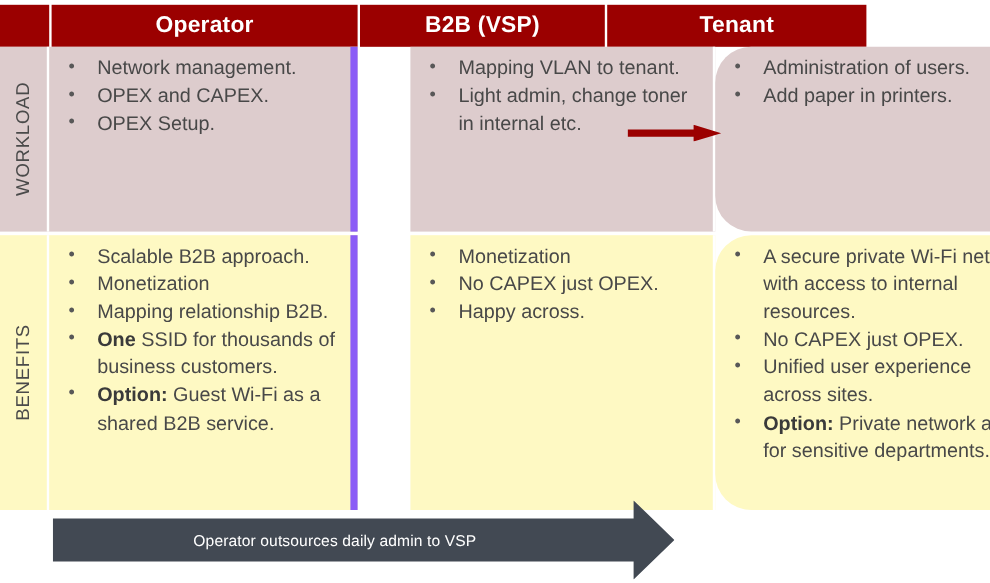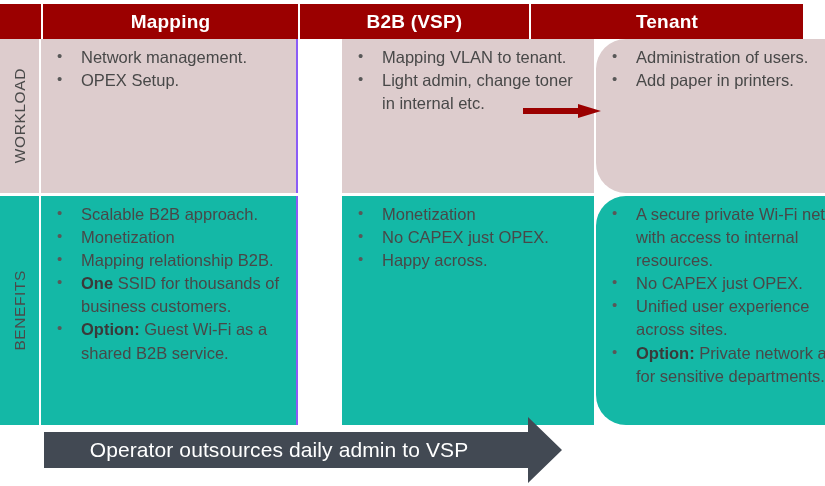--- a/index.html
+++ b/index.html
@@ -37,22 +37,22 @@
     display: flex;
     align-items: center;
     justify-content: center;
     color: #ffffff;
     font-size: 19px;
     font-weight: bold;
     letter-spacing: 0.2px;
   }
   .hdr-corner  { width: 41px;  margin-right: 2px; }
   .hdr-oper    { width: 255px; margin-right: 2px; }
-  .hdr-b2b     { width: 229px; margin-right: 2px; }
-  .hdr-tenant  { width: 272px; }
+  .hdr-b2b     { width: 204px; margin-right: 2px; }
+  .hdr-tenant  { width: 216px; }
 
   
   .table-body {
     position: absolute;
     left: 0;
     top: 39px;
     width: 825px;
     height: 387px;
   }
   .trow {
@@ -79,29 +79,29 @@
     color: #4a4a4a;
     letter-spacing: 0.6px;
     white-space: nowrap;
   }
 
   .cell {
     box-sizing: border-box;
     padding: 7px 6px 4px 14px;
     position: relative;
   }
-  .cell.c1 { width: 257px; flex: 0 0 257px; border-right: 2px solid #8b5cf6; }
+  .cell.c1 { width: 257px; flex: 0 0 257px; border-right: 6px solid #8b5cf6; }
   .cell.c2 { width: 254px; flex: 0 0 254px; border-right: 2px solid #ffffff; margin-left: 44px; }
   .cell.c3 { width: 271px; flex: 0 0 271px; border-radius: 30px; }
 
   
   .trow.workload .rowlabel,
   .trow.workload .cell { background: #ddcccd; }
   .trow.benefits .rowlabel,
-  .trow.benefits .cell { background: #14b8a6; }
+  .trow.benefits .cell { background: #fef9c3; }
 
   .trow.workload { border-bottom: 3px solid #ffffff; }
 
   
   ul.bullets {
     margin: 0;
     padding: 0;
     list-style: none;
   }
   ul.bullets li {
@@ -143,46 +143,47 @@
   .bottom-arrow .bannertext {
     position: absolute;
     left: 0;
     top: 0;
     width: 470px;
     height: 66px;
     display: flex;
     align-items: center;
     justify-content: center;
     color: #ffffff;
-    font-size: 21px;
+    font-size: 13px;
     white-space: nowrap;
     letter-spacing: 0.1px;
   }
 </style>
 </head>
 <body>
 
 <div id="board">
 
   <div class="header-row">
     <div class="hdr-cell hdr-corner"></div>
-    <div class="hdr-cell hdr-oper">Mapping</div>
+    <div class="hdr-cell hdr-oper">Operator</div>
     <div class="hdr-cell hdr-b2b">B2B (VSP)</div>
     <div class="hdr-cell hdr-tenant">Tenant</div>
   </div>
 
   <div class="table-body">
 
     <div class="trow workload">
       <div class="rowlabel">
         <span>WORKLOAD</span>
       </div>
       <div class="cell c1">
         <ul class="bullets">
             <li>Network management.</li>
+            <li>OPEX and CAPEX.</li>
             <li>OPEX Setup.</li>
           </ul>
       </div>
       <div class="cell c2">
         <ul class="bullets">
             <li>Mapping VLAN to tenant.</li>
             <li>Light admin, change toner in internal etc.</li>
           </ul>
       </div>
       <div class="cell c3">

